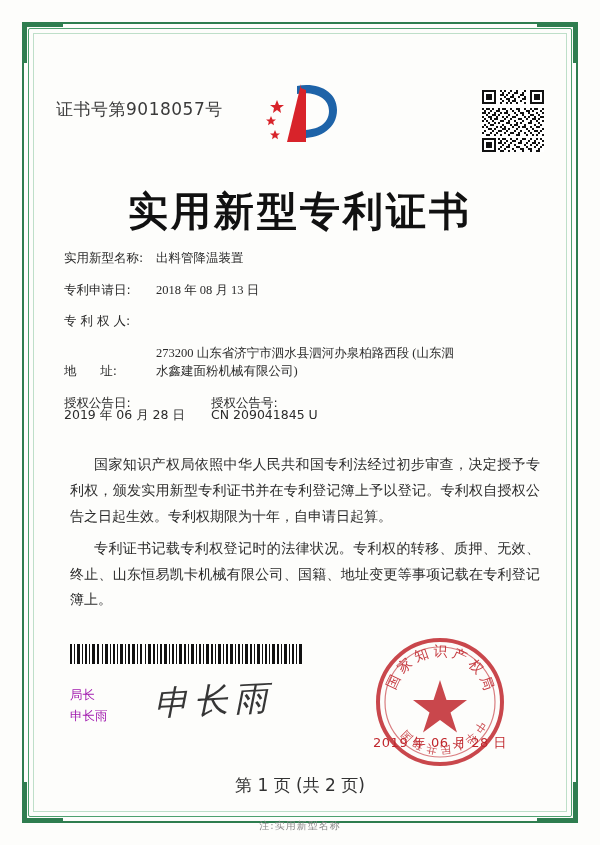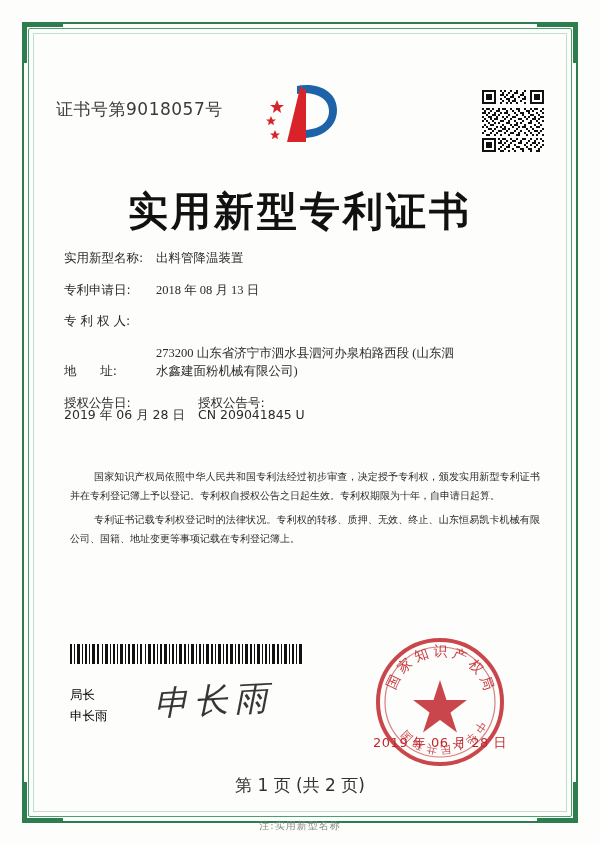--- a/index.html
+++ b/index.html
@@ -103,43 +103,43 @@
     display:block;
     margin-top:6px;
     margin-left:0;
   }
   .row.two-col .half{
     display:flex;
     align-items:flex-start;
     flex-direction:column;
   }
   .row.two-col .half.right{
-    margin-left:13px;
+    margin-left:26px;
   }
   .row.two-col .label2{
     width:74px;flex:none;white-space:pre;
   }
 
   .para{
-    position:absolute;left:26px;right:16px;top:424px;
-    font-size:10px;
+    position:absolute;left:26px;right:16px;top:408px;
+    font-size:14px;
     line-height:1.85;
     color:#2b2b2b;
     text-align:justify;
   }
   .para p{margin:0 0 6px 0;text-indent:24px;}
 
   .barcode{
     position:absolute;left:26px;top:600px;
     width:232px;height:20px;
   }
 
   .sign-block{
     position:absolute;left:26px;top:640px;
-    font-size:12.5px;line-height:1.7;color:#000000;
+    font-size:12.5px;line-height:1.7;color:#a21caf;
   }
   .signature{
     position:absolute;left:110px;top:634px;
     font-size:34px;
     color:#1b1b1b;
     font-family:"DejaVu Serif","Liberation Serif",serif;
     font-style:italic;
     letter-spacing:6px;
     transform:rotate(-3deg);
     opacity:.88;

